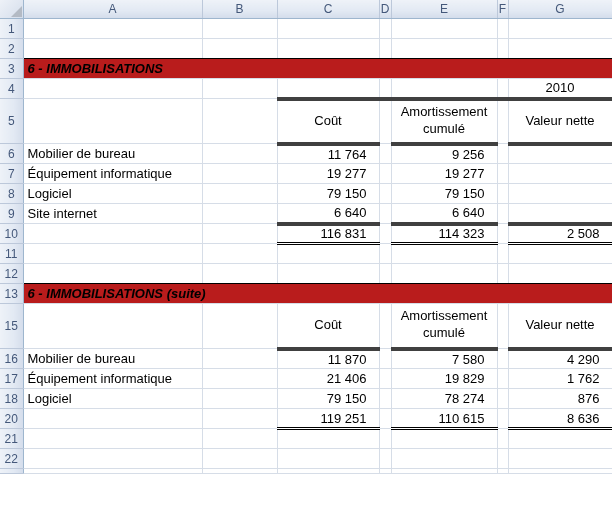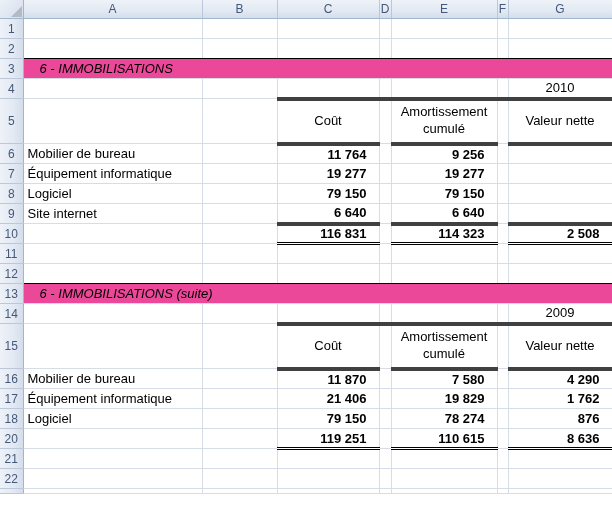--- a/index.html
+++ b/index.html
@@ -17,24 +17,24 @@
      border-right:1px solid #9eb6ce;border-bottom:1px solid #bcc8da;
      color:#44587a;font-size:12px;text-align:center;vertical-align:middle;}
   th.corner{background:linear-gradient(135deg,#eef2f8,#d4ddeb);
      border-right:1px solid #9eb6ce;border-bottom:1px solid #9eb6ce;position:relative;}
   .tri{position:absolute;right:1px;bottom:1px;width:0;height:0;
      border-left:11px solid transparent;border-bottom:11px solid #b3bac4;display:block;}
   
   tr.r{height:20px;} tr.tall{height:45px;} tr.sliver{height:5px;}
   
   td.lbl{padding-left:4px;margin-top:16px;}
-  td.num{text-align:right;padding-right:12px;font-weight:bold;}
+  td.num{text-align:right;padding-right:12px;}
   td.ctr{text-align:center;}
   td.hdr{text-align:center;line-height:1.3;white-space:normal;}
-  td.band{background:#ec4899;font-weight:normal;font-style:italic;padding-left:16px;
+  td.band{background:#b91c1c;font-weight:bold;font-style:italic;padding-left:4px;
           border-right:none;}
   td.tband{border-bottom:1px solid #000;}  
   td.bbk{border-bottom:4px solid #404040;}    
   td.dbl{border-bottom:3px double #000;}   
 </style>
 </head>
 <body>
 
 <div class="sheet">
 <table>
@@ -187,30 +187,20 @@
     <td class="tband"></td>
           <td class="tband"></td>
     <td class="tband"></td>
   </tr>
 
   <tr class="r">
     <th class="rowhdr">13</th>
     <td class="band" colspan="7">6 - IMMOBILISATIONS (suite)</td>
   </tr>
 
-  <tr class="r">
-    <th class="rowhdr">14</th>
-    <td></td>
-          <td></td>
-    <td class="bbk"></td>
-          <td class="bbk"></td>
-    <td class="bbk"></td>
-          <td class="bbk"></td>
-    <td class="bbk ctr">2009</td>
-  </tr>
 
   <tr class="tall">
     <th class="rowhdr">15</th>
     <td></td>
           <td></td>
     <td class="hdr bbk">Coût</td>
     <td></td>
     <td class="hdr bbk">Amortissement cumulé</td>
     <td></td>
     <td class="hdr bbk">Valeur nette</td>

